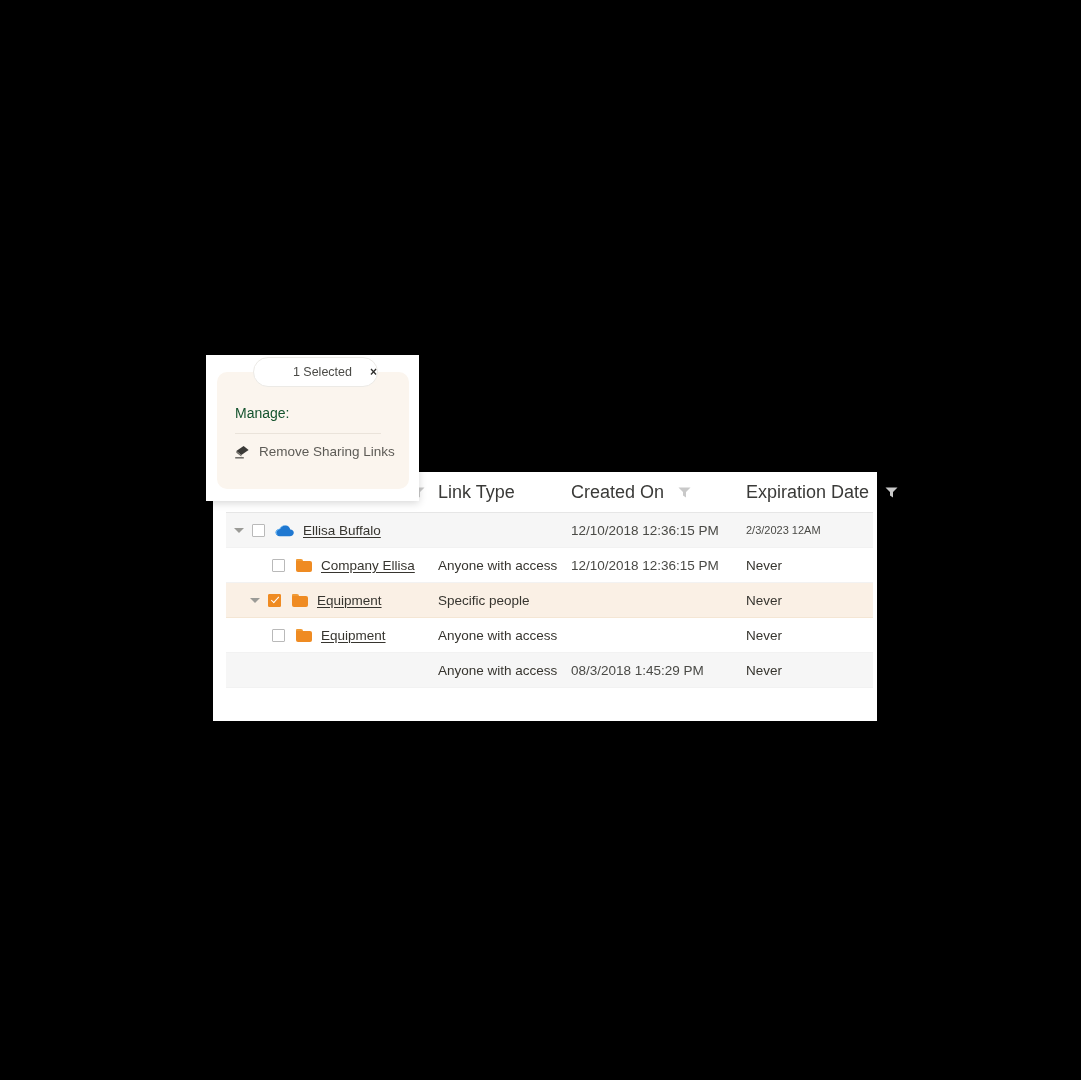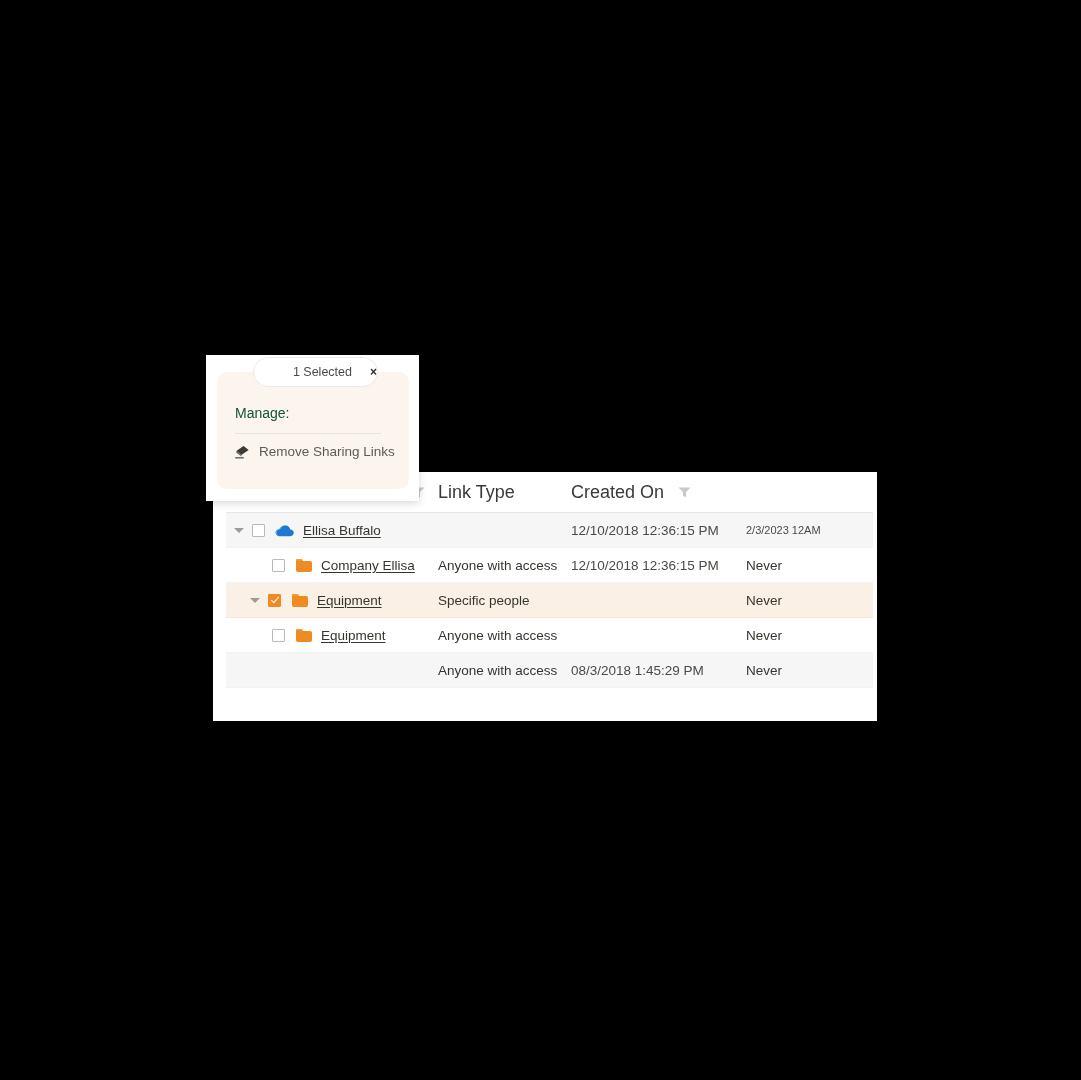--- a/index.html
+++ b/index.html
@@ -287,20 +287,27 @@
         </div>
 
         <div class="hdr-cell cell-created">
           <span class="hdr-label">Created On</span>
           <span style="width:14px;"></span>
           <svg class="funnel" viewBox="0 0 13 11">
             <polygon points="0.5,0.5 12.5,0.5 8,5 8,10.5 5,8.5 5,5" fill="#c9c9c9"></polygon>
           </svg>
         </div>
 
+        <div class="hdr-cell cell-exp">
+          <span class="hdr-label">Expiration Date</span>
+          <span style="width:16px;"></span>
+          <svg class="funnel" viewBox="0 0 13 11">
+            <polygon points="0.5,0.5 12.5,0.5 8,5 8,10.5 5,8.5 5,5" fill="#c9c9c9"></polygon>
+          </svg>
+        </div>
       </div>
 
       <div class="grid-row alt">
         <div class="cell cell-name">
           <span class="caret" style="margin-left:8px;"></span>
           <span class="cb" style="margin-left:8px;"></span>
           <span style="margin-left:10px;display:flex;align-items:center;">
             <svg class="cloud-icon" viewBox="0 0 19 14">
               <path d="M4.6 13.2h10.1c2.3 0 4.1-1.5 4.1-3.4 0-1.8-1.5-3.2-3.5-3.3C14.9 4 12.8 2.4 10.3 2.4 7.9 2.4 5.9 3.8 5.2 5.8 2.6 5.9 0.6 7.5 0.6 9.5c0 2 1.8 3.7 4 3.7z" fill="#1f78d1"></path>
               <path d="M5.2 5.8C5.9 3.8 7.9 2.4 10.3 2.4c1.1 0 2.1 0.3 3 0.8-0.9-0.6-2-0.9-3.2-0.9C7.3 2.3 5 4 4.4 6.4c0.2-0.2 0.5-0.4 0.8-0.6z" fill="#45a2ee"></path>

